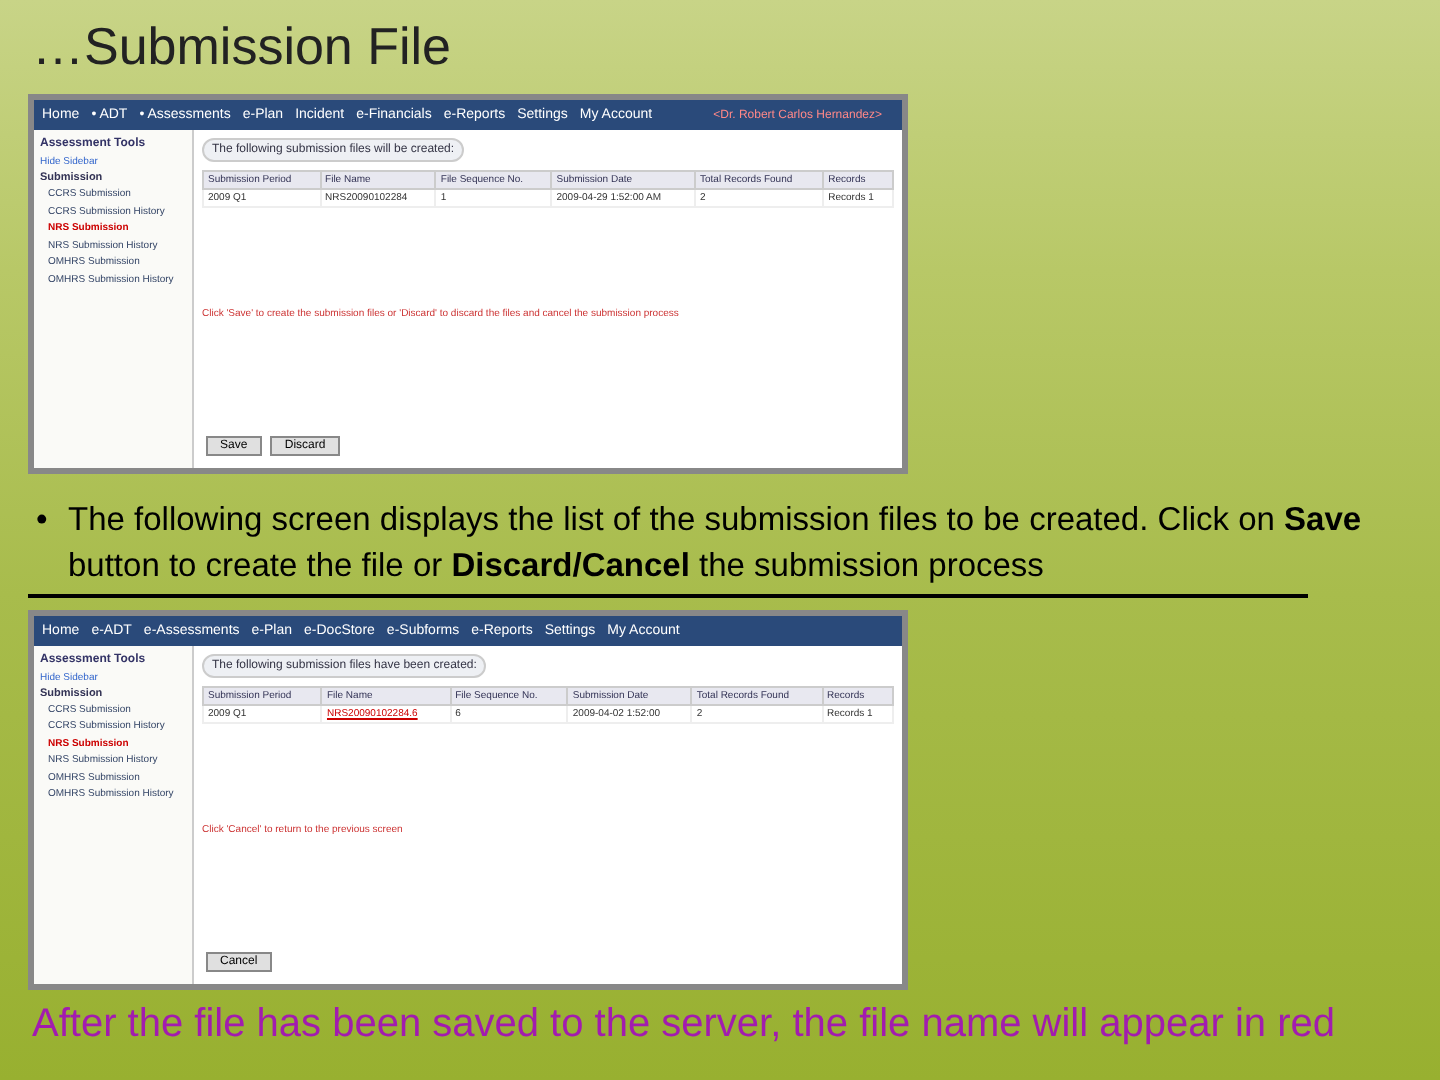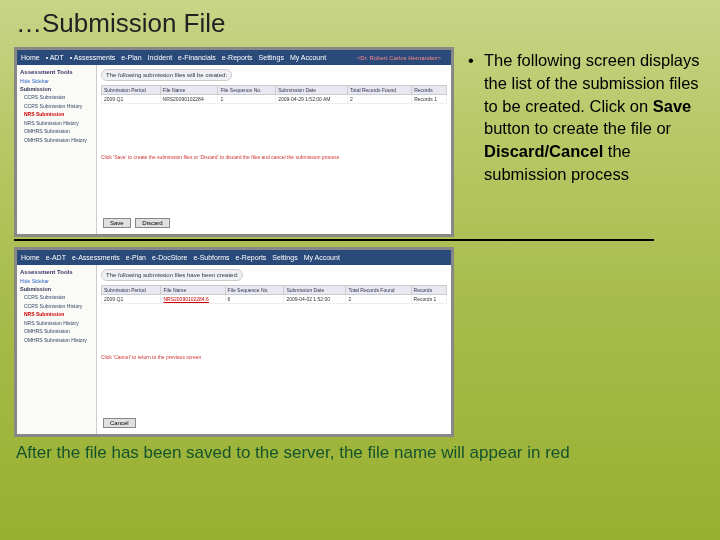--- a/index.html
+++ b/index.html
@@ -14,20 +14,21 @@
   .title {
     font-size: 26px;
     color: #222;
     padding: 8px 32px 8px 16px;
     font-weight: normal;
   }
   .main-row {
     display: flex;
     padding: 0 14px 0 14px;
     gap: 10px;
+    flex-direction: column;
   }
   .screenshot {
     flex-shrink: 0;
     width: 440px;
     height: 190px;
     border: 3px solid #888;
     background: #f5f5f5;
     position: relative;
     font-size: 6px;
     color: #333;
@@ -136,22 +137,22 @@
     left: 4px;
     top: 0;
   }
   .divider {
     border: none;
     border-top: 2px solid #000;
     margin: 2px 14px 4px 14px;
     width: 640px;
   }
   .footer {
-    font-size: 17px;
-    color: #14532d;
+    font-size: 20px;
+    color: #a21caf;
     padding: 6px 16px;
   }
   .second-row { margin-top: 6px; }
 </style>
 </head>
 <body>
 
 <div class="title">…Submission File</div>
 
 <div class="main-row">

